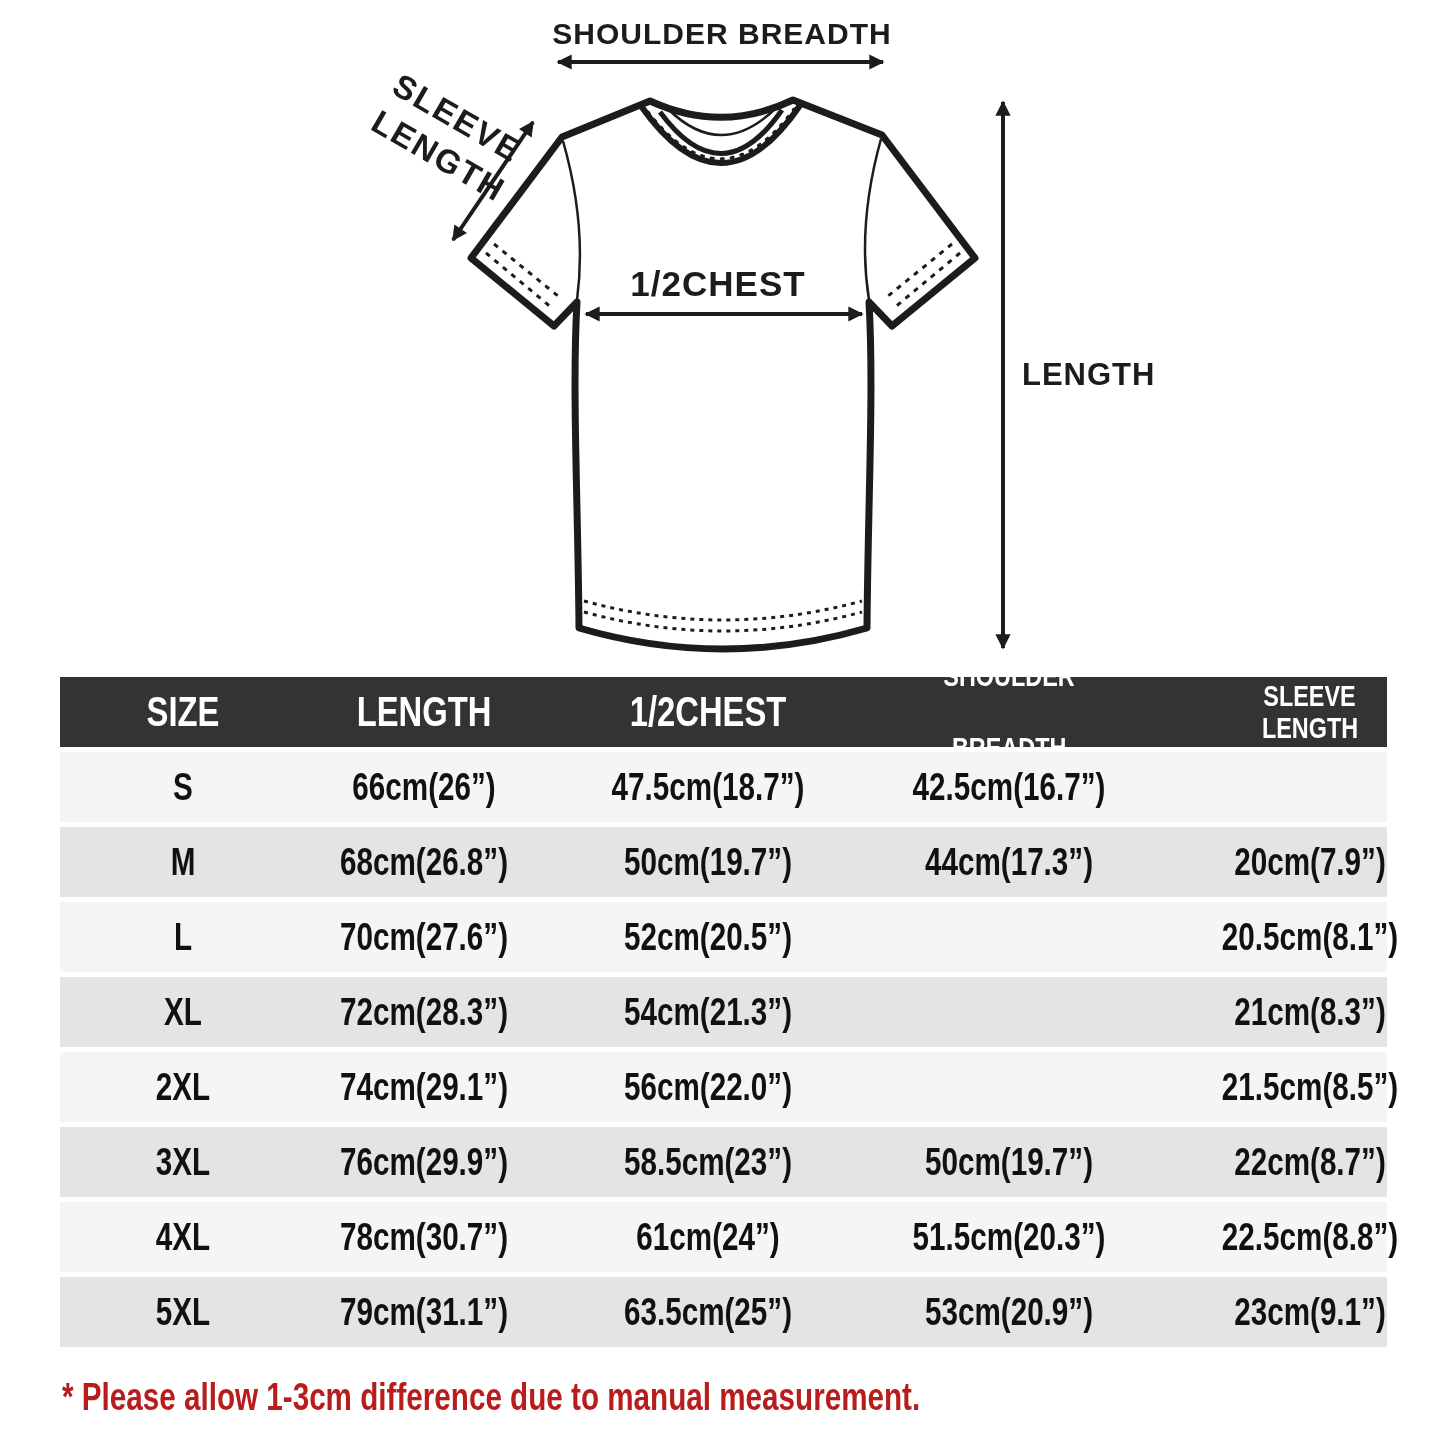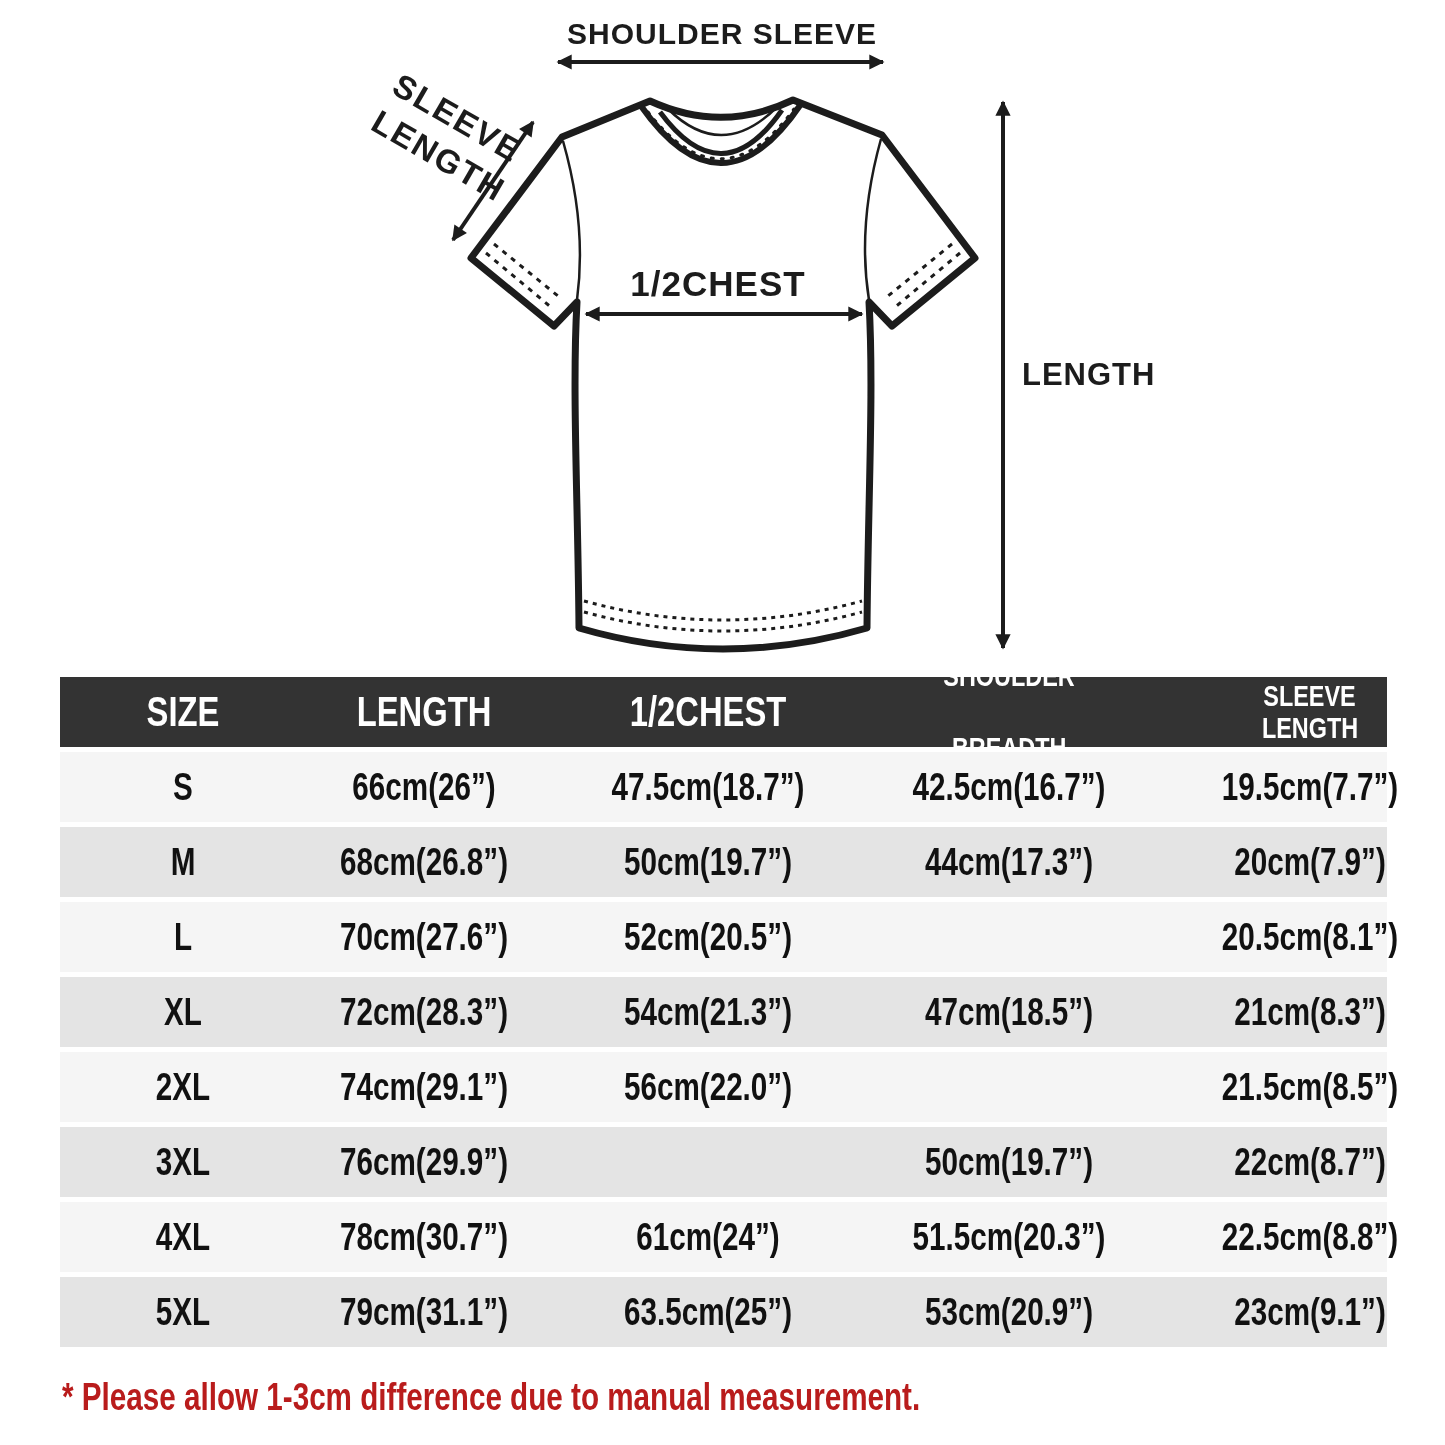--- a/index.html
+++ b/index.html
@@ -61,21 +61,21 @@
       <path d="M 960,253 L 894,308 M 952,244 L 888,296" fill="none" stroke="#1c1c1c" stroke-width="3" stroke-dasharray="5 6"></path>
 
       <path d="M 584,612 Q 723,650 862,612 M 584,601 Q 723,639 862,601" fill="none" stroke="#1c1c1c" stroke-width="3" stroke-dasharray="4 5"></path>
 
       <line x1="558" y1="62" x2="883" y2="62" stroke="#1c1c1c" stroke-width="4" marker-start="url(#ah)" marker-end="url(#ah)"></line>
       <line x1="453" y1="240" x2="533" y2="122" stroke="#1c1c1c" stroke-width="4" marker-start="url(#ah)" marker-end="url(#ah)"></line>
       <line x1="586" y1="314" x2="862" y2="314" stroke="#1c1c1c" stroke-width="4" marker-start="url(#ah)" marker-end="url(#ah)"></line>
       <line x1="1003" y1="102" x2="1003" y2="648" stroke="#1c1c1c" stroke-width="4" marker-start="url(#ah)" marker-end="url(#ah)"></line>
     </svg>
 
-    <div class="dlabel lbl-shoulder">SHOULDER SLEEVE</div>
+    <div class="dlabel lbl-shoulder">SHOULDER BREADTH</div>
     <div class="dlabel lbl-sleeve">
       <span>SLEEVE</span><br>
       <span>LENGTH</span>
     </div>
     <div class="dlabel lbl-chest">1/2CHEST</div>
     <div class="dlabel lbl-length">LENGTH</div>
   </div>
 
   <div class="sizetable">
 
@@ -105,23 +105,20 @@
         </div>
       <div class="cell c1 tval">
           <span class="cond">66cm(26”)</span>
         </div>
       <div class="cell c2 tval">
           <span class="cond">47.5cm(18.7”)</span>
         </div>
       <div class="cell c3 tval">
           <span class="cond">42.5cm(16.7”)</span>
         </div>
-      <div class="cell c4 tval">
-          <span class="cond">19.5cm(7.7”)</span>
-        </div>
     </div>
 
     <div class="trow row-gray">
       <div class="cell c0 tval">
           <span class="cond">M</span>
         </div>
       <div class="cell c1 tval">
           <span class="cond">68cm(26.8”)</span>
         </div>
       <div class="cell c2 tval">
@@ -153,23 +150,20 @@
     <div class="trow row-gray">
       <div class="cell c0 tval">
           <span class="cond">XL</span>
         </div>
       <div class="cell c1 tval">
           <span class="cond">72cm(28.3”)</span>
         </div>
       <div class="cell c2 tval">
           <span class="cond">54cm(21.3”)</span>
         </div>
-      <div class="cell c3 tval">
-          <span class="cond">47cm(18.5”)</span>
-        </div>
       <div class="cell c4 tval">
           <span class="cond">21cm(8.3”)</span>
         </div>
     </div>
 
     <div class="trow row-light">
       <div class="cell c0 tval">
           <span class="cond">2XL</span>
         </div>
       <div class="cell c1 tval">
@@ -182,20 +176,23 @@
           <span class="cond">21.5cm(8.5”)</span>
         </div>
     </div>
 
     <div class="trow row-gray">
       <div class="cell c0 tval">
           <span class="cond">3XL</span>
         </div>
       <div class="cell c1 tval">
           <span class="cond">76cm(29.9”)</span>
+        </div>
+      <div class="cell c2 tval">
+          <span class="cond">58.5cm(23”)</span>
         </div>
       <div class="cell c3 tval">
           <span class="cond">50cm(19.7”)</span>
         </div>
       <div class="cell c4 tval">
           <span class="cond">22cm(8.7”)</span>
         </div>
     </div>
 
     <div class="trow row-light">

